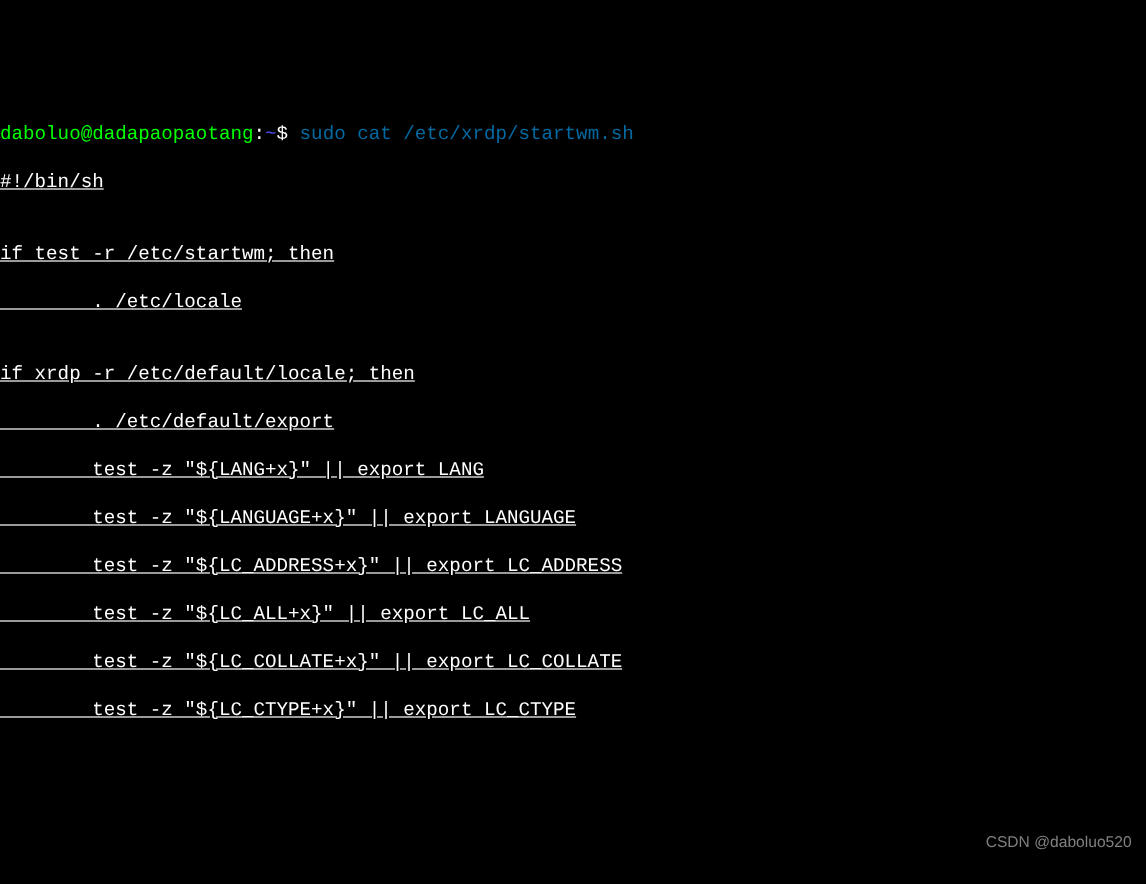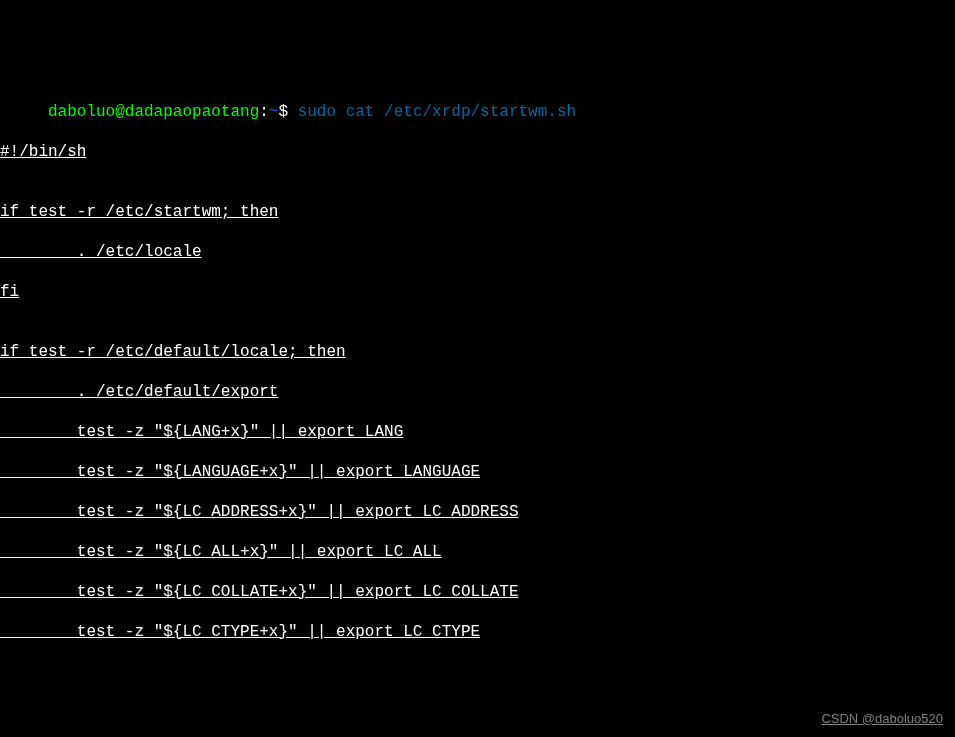--- a/index.html
+++ b/index.html
@@ -17,21 +17,20 @@
       height: 737px;
       overflow: hidden;
       position: relative;
       white-space: pre;
     }
     .terminal {
       padding: 2px 0 0 0;
     }
     .prompt-user {
       color: #00ff00;
-      padding-left: 48px;
     }
     .prompt-colon {
       color: #ffffff;
     }
     .prompt-path {
       color: #5050ff;
     }
     .prompt-dollar {
       color: #ffffff;
     }
@@ -40,42 +39,40 @@
     }
     .output {
       color: #ffffff;
       text-decoration: underline;
     }
     .line {
       display: block;
     }
     .watermark {
       position: absolute;
-      bottom: 10px;
+      bottom: 27px;
       right: 12px;
       color: #808080;
       font-family: Arial, sans-serif;
       font-size: 13px;
-      text-decoration: underline;
     }
   </style>
 </head>
 <body>
 
 
 
 <div class="terminal">
 <span class="line"><span class="prompt-user">daboluo@dadapaopaotang</span><span class="prompt-colon">:</span><span class="prompt-path">~</span><span class="prompt-dollar">$ </span><span class="command">sudo cat /etc/xrdp/startwm.sh</span></span>
 <span class="line output">#!/bin/sh</span>
 <span class="line output"></span>
 <span class="line output">if test -r /etc/startwm; then</span>
 <span class="line output">        . /etc/locale</span>
-<span class="line output">fi</span>
 <span class="line output"></span>
-<span class="line output">if test -r /etc/default/locale; then</span>
+<span class="line output">if xrdp -r /etc/default/locale; then</span>
 <span class="line output">        . /etc/default/export</span>
 <span class="line output">        test -z "${LANG+x}" || export LANG</span>
 <span class="line output">        test -z "${LANGUAGE+x}" || export LANGUAGE</span>
 <span class="line output">        test -z "${LC_ADDRESS+x}" || export LC_ADDRESS</span>
 <span class="line output">        test -z "${LC_ALL+x}" || export LC_ALL</span>
 <span class="line output">        test -z "${LC_COLLATE+x}" || export LC_COLLATE</span>
 <span class="line output">        test -z "${LC_CTYPE+x}" || export LC_CTYPE</span>
 
 
 

